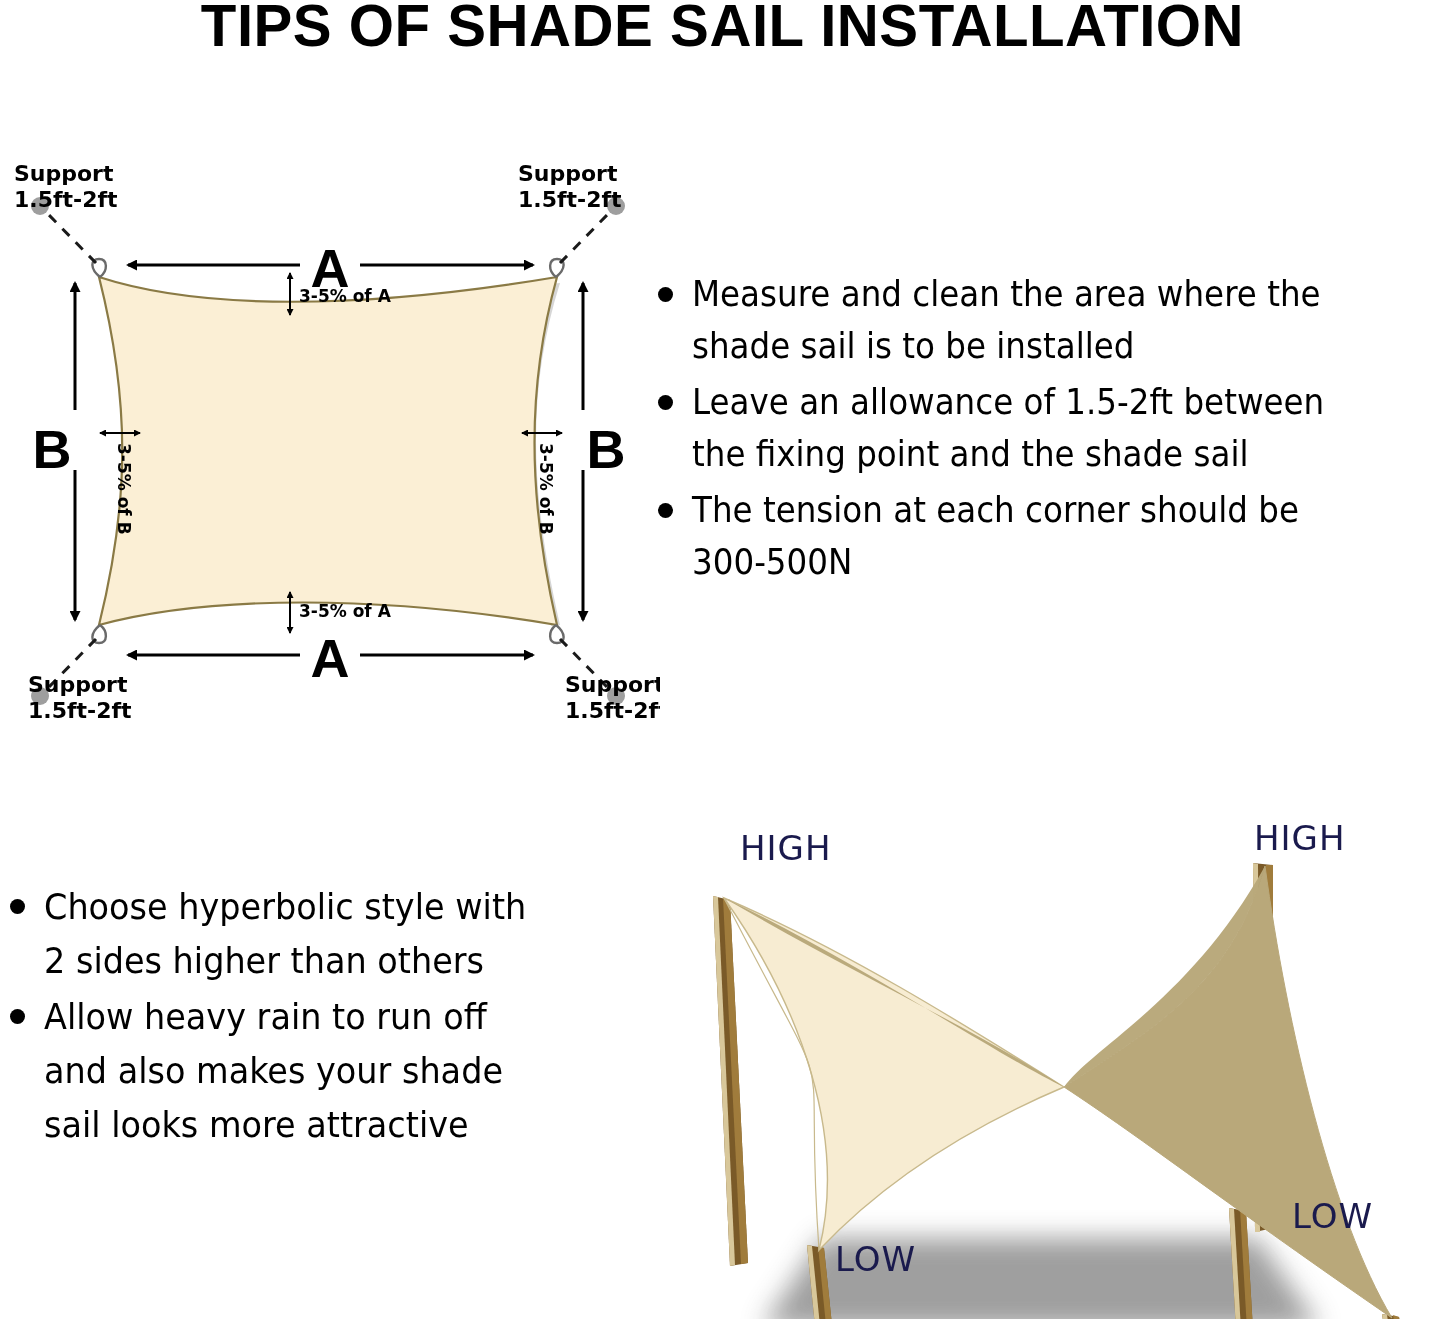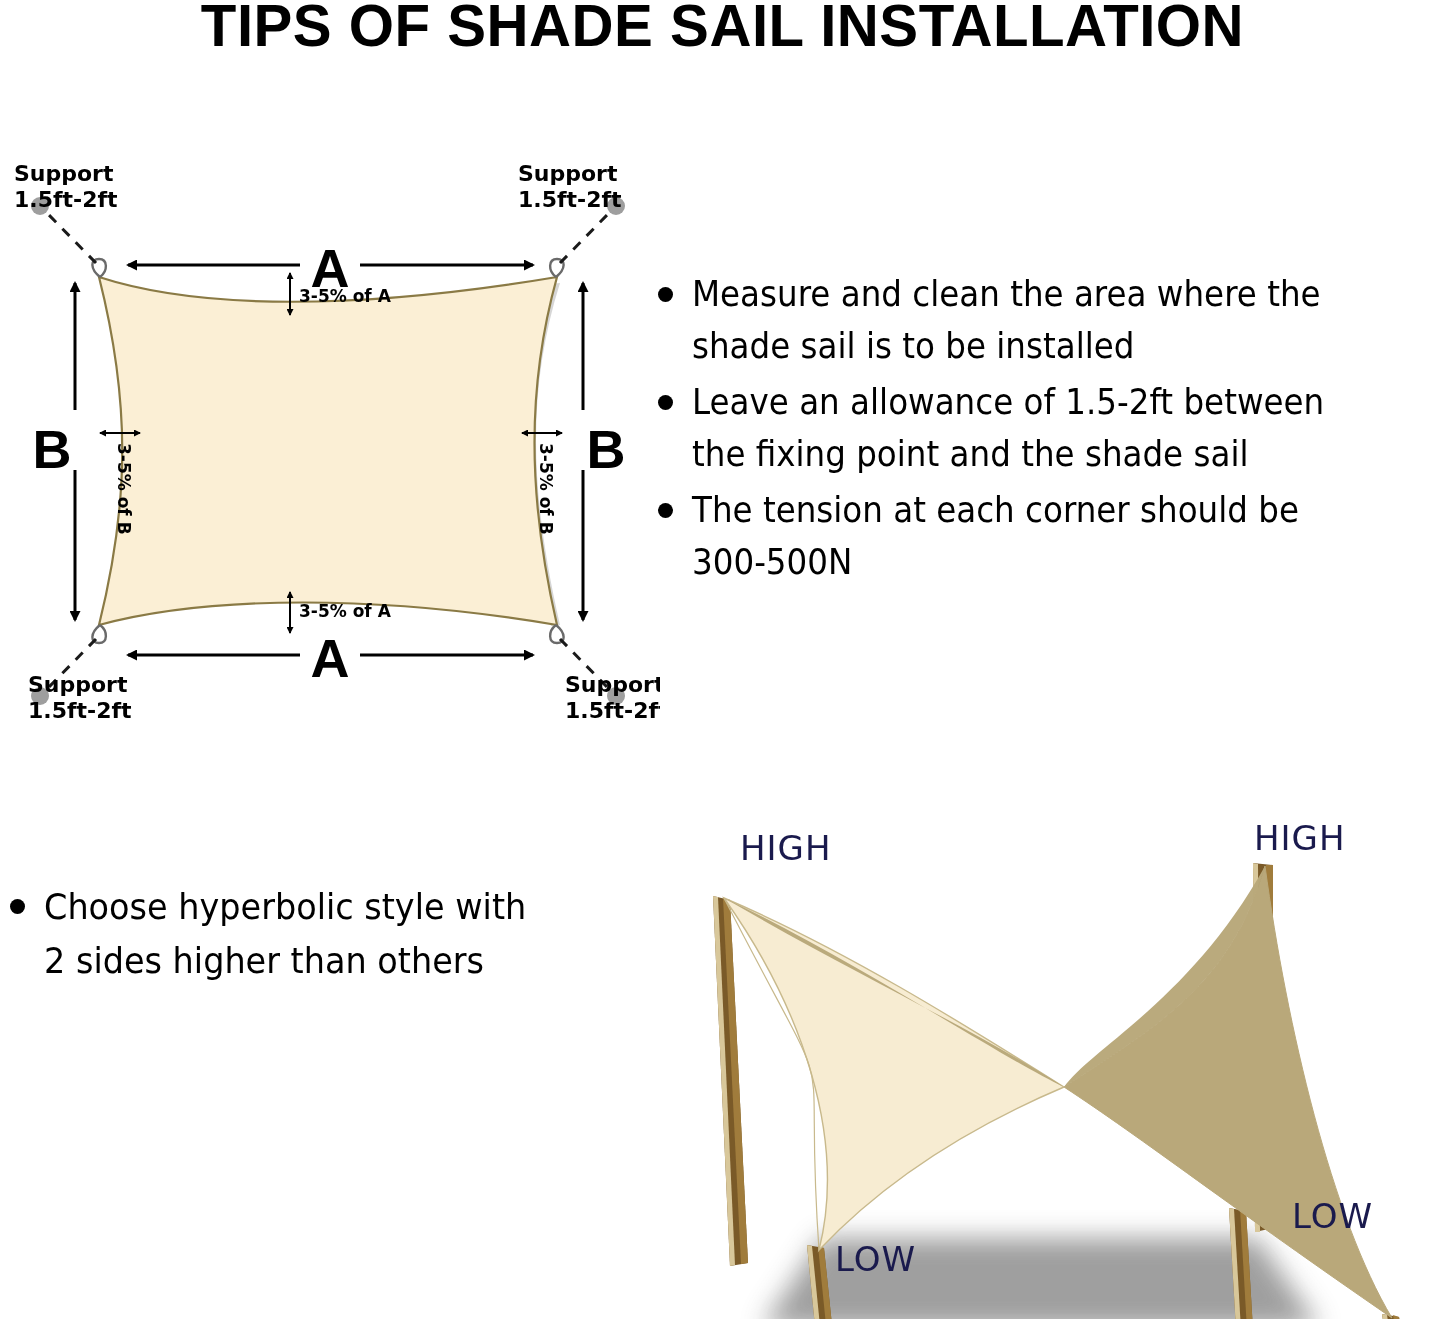--- a/index.html
+++ b/index.html
@@ -231,20 +231,26 @@
 300-500N</span>
   </li>
 </ul>
 
 <ul class="bullet-list" id="tips-list-bottom">
   <li>
     <span class="bullet-dot"></span>
     <span class="bullet-text">Choose hyperbolic style with
 2 sides higher than others</span>
   </li>
+  <li>
+    <span class="bullet-dot"></span>
+    <span class="bullet-text">Allow heavy rain to run off
+and also makes your shade
+sail looks more attractive</span>
+  </li>
 </ul>
 
 <div id="hyper-diagram">
   <svg width="773" height="539" viewBox="0 0 773 539" xmlns="http://www.w3.org/2000/svg">
     <defs>
       <filter id="shadowBlur" x="-25%" y="-60%" width="150%" height="230%">
         <feGaussianBlur stdDeviation="13"></feGaussianBlur>
       </filter>
     </defs>
 

